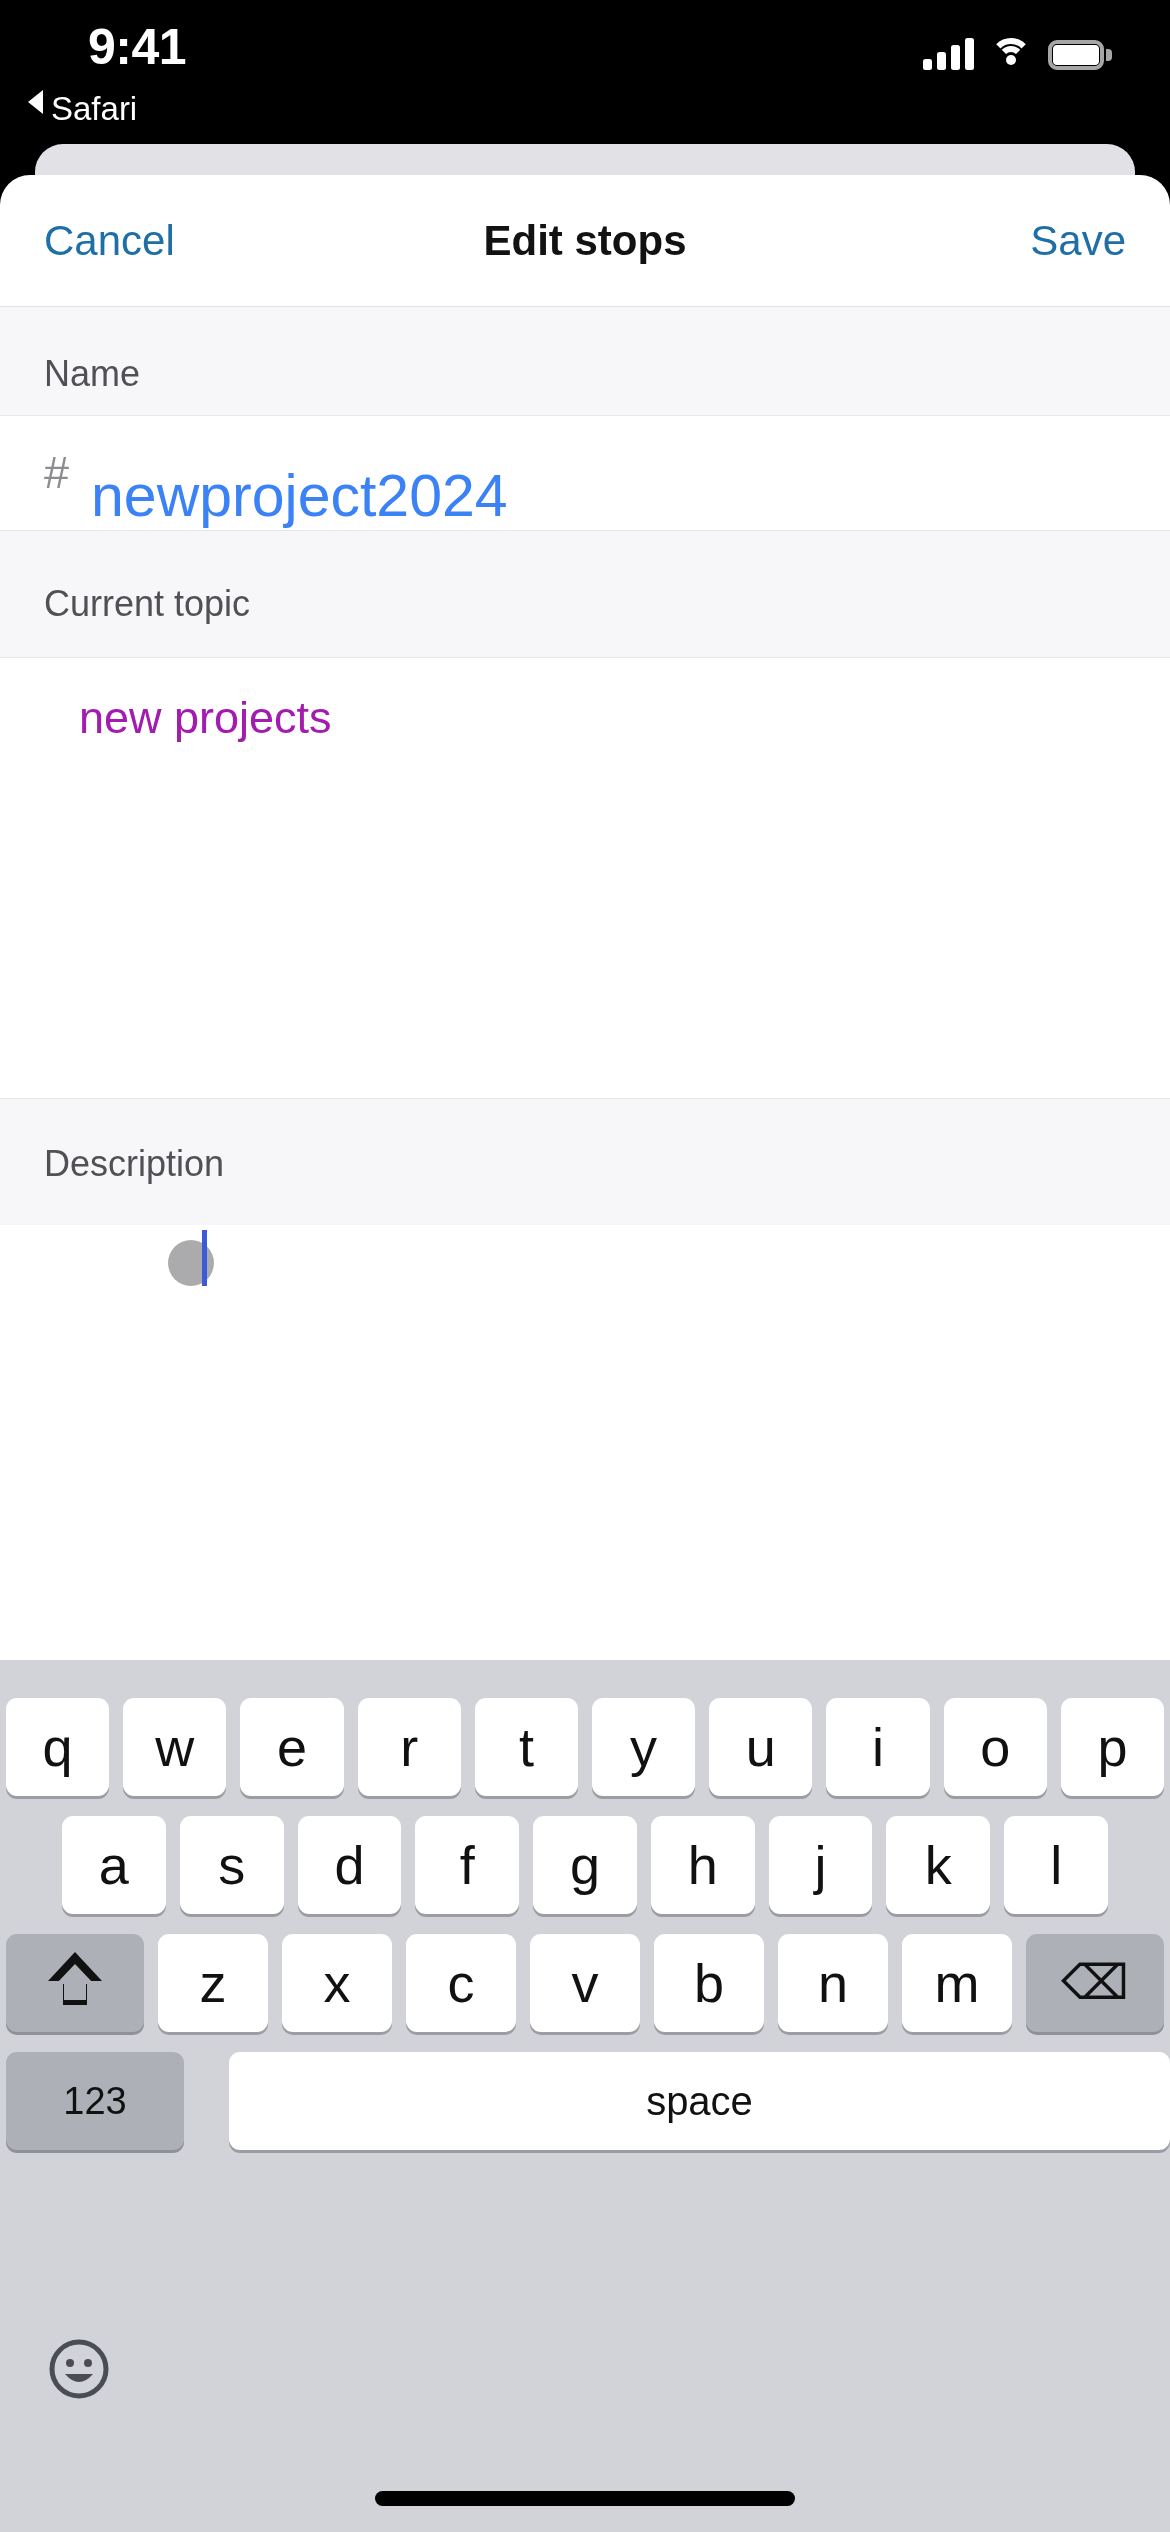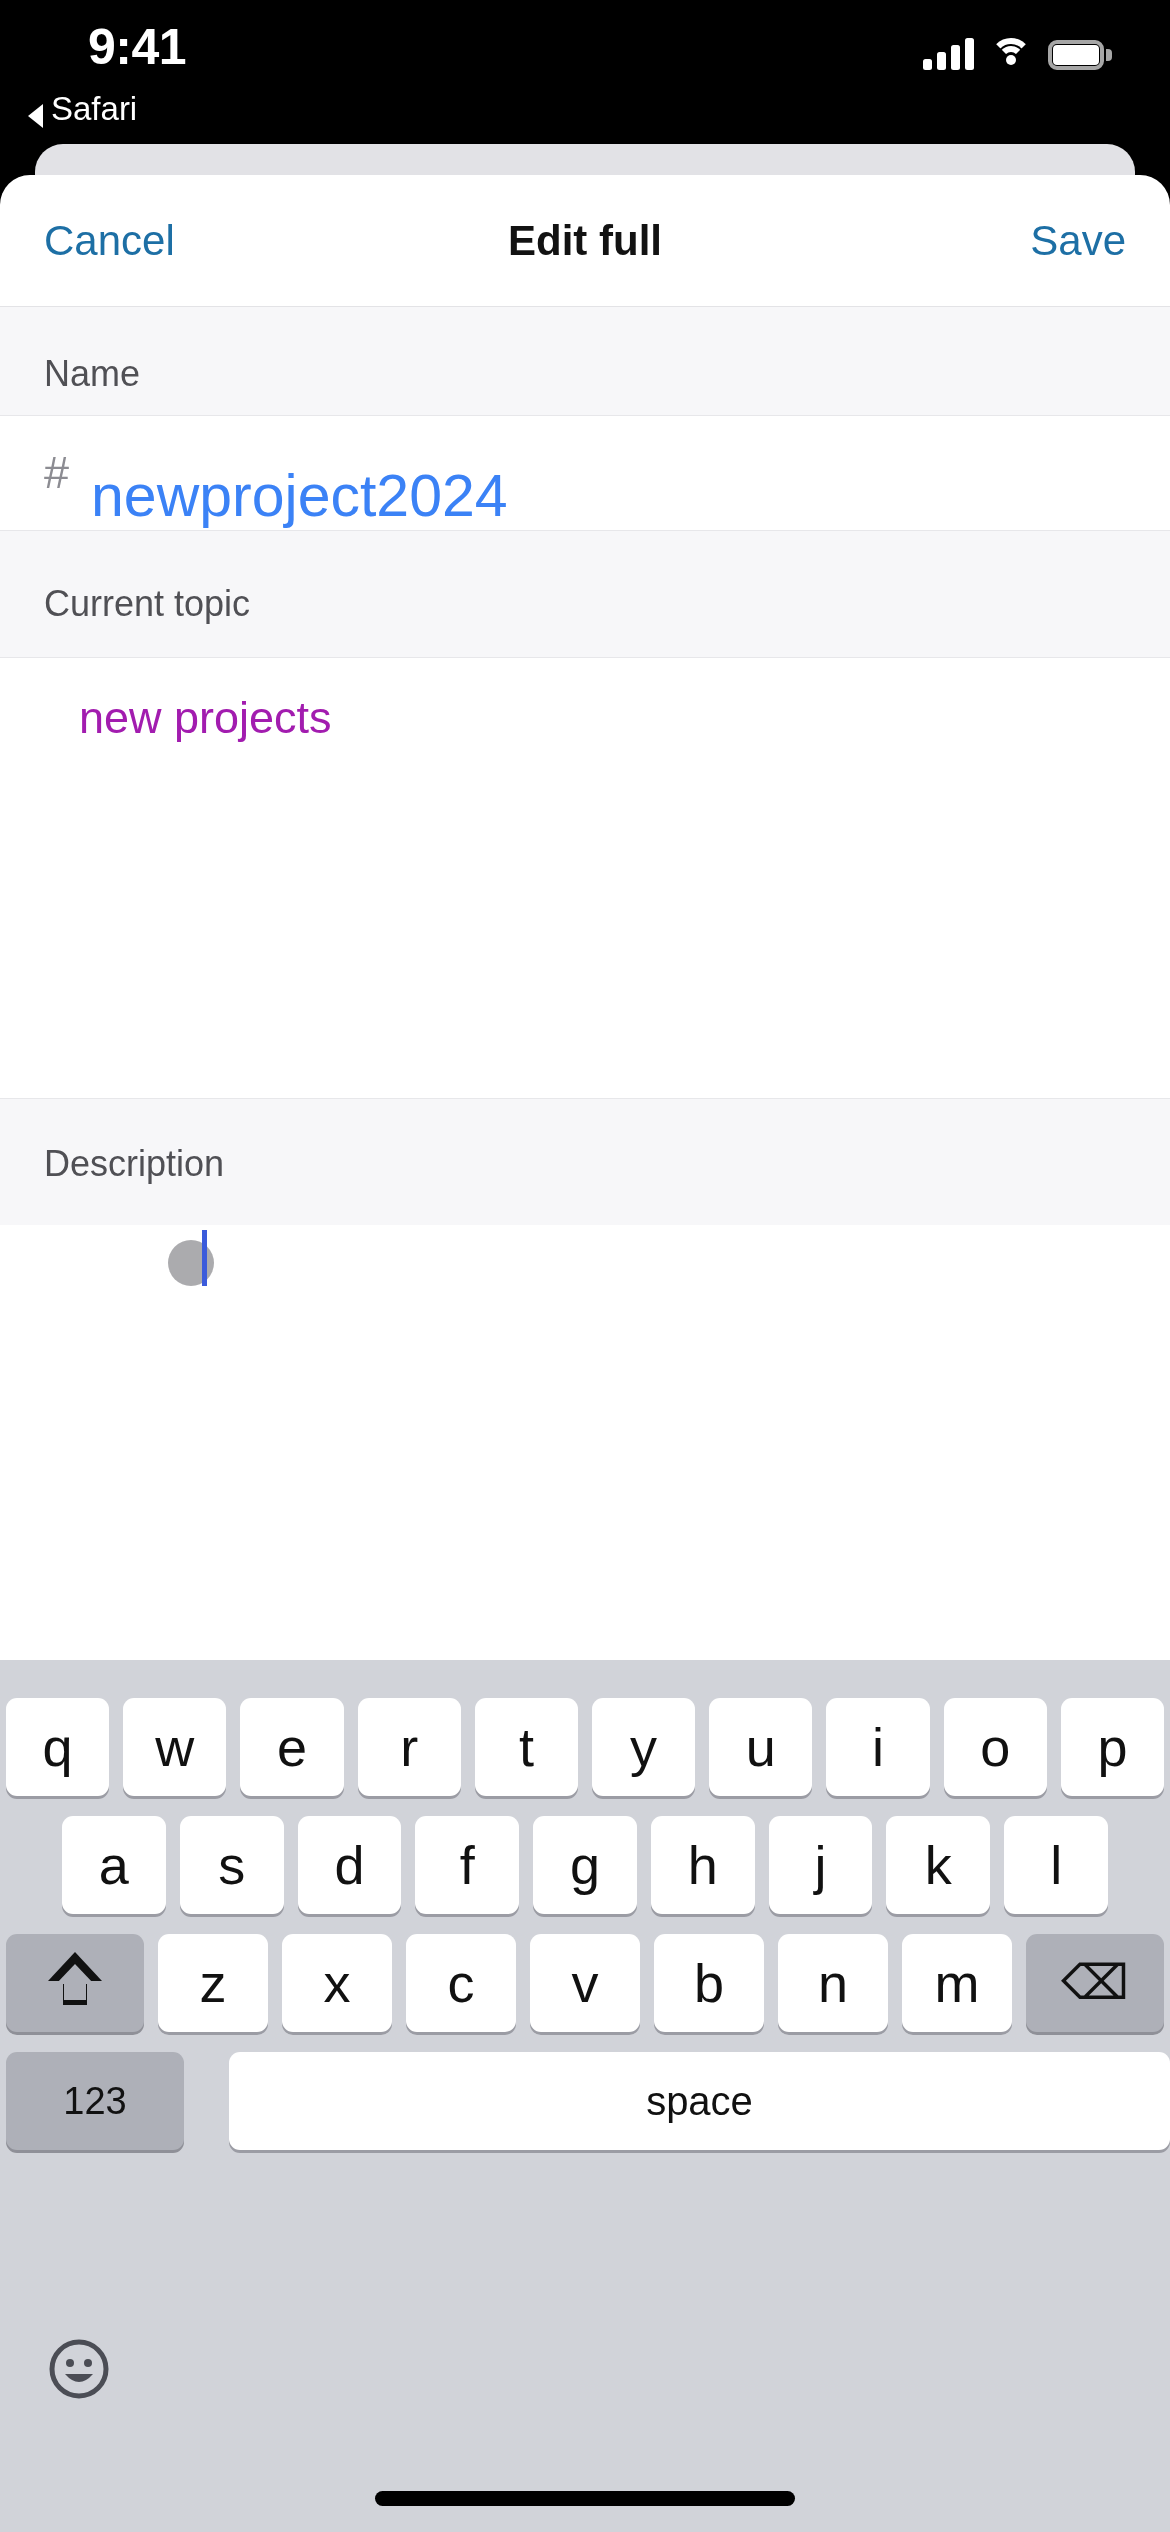--- a/index.html
+++ b/index.html
@@ -49,21 +49,21 @@
   .battery .shell { position:absolute; inset:0; border: 4px solid rgba(255,255,255,0.65);
     border-radius: 9px; }
   .battery .fill { position:absolute; left:5px; top:5px; right:5px; bottom:5px;
     background:#fff; border-radius: 4px; }
   .battery .nub { position:absolute; right:-8px; top:9px; width:6px; height:12px;
     background: rgba(255,255,255,0.65); border-radius: 0 4px 4px 0; }
 
   
   #back-safari {
     position: absolute; top: 90px; left: 28px;
-    display: flex; align-items: flex-end; gap: 8px;
+    display: flex; align-items: flex-start; gap: 8px;
     color: #fff; font-size: 33px;
   }
   #back-safari .tri {
     width: 0; height: 0;
     border-top: 12px solid transparent;
     border-bottom: 12px solid transparent;
     border-right: 15px solid #fff;
   }
 
   
@@ -281,21 +281,21 @@
     <div class="tri"></div>
     <span>Safari</span>
   </div>
 
   <div id="back-sheet"></div>
 
   <div id="sheet">
 
     <div id="navbar">
       <div id="nav-cancel">Cancel</div>
-      <div id="nav-title">Edit full</div>
+      <div id="nav-title">Edit stops</div>
       <div id="nav-save">Save</div>
     </div>
 
     <div class="section-header">Name</div>
 
     <div class="field-row">
       <span id="name-hash">#</span>
       <span id="name-value">newproject2024</span>
     </div>
 

